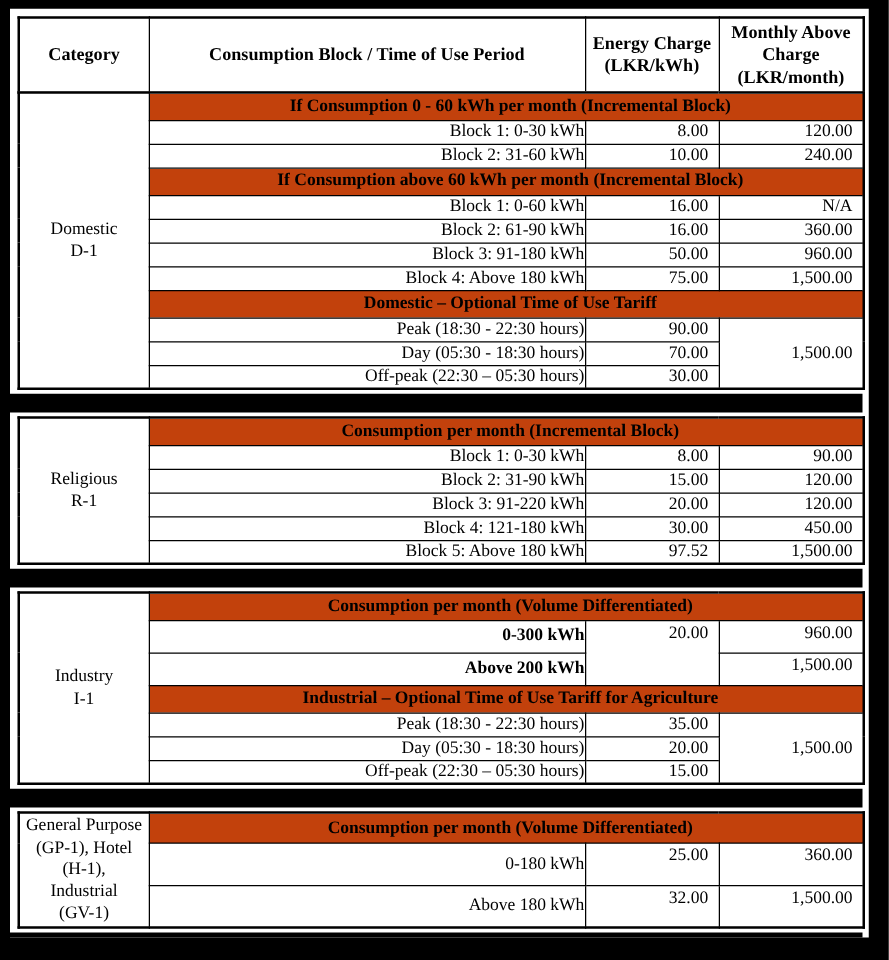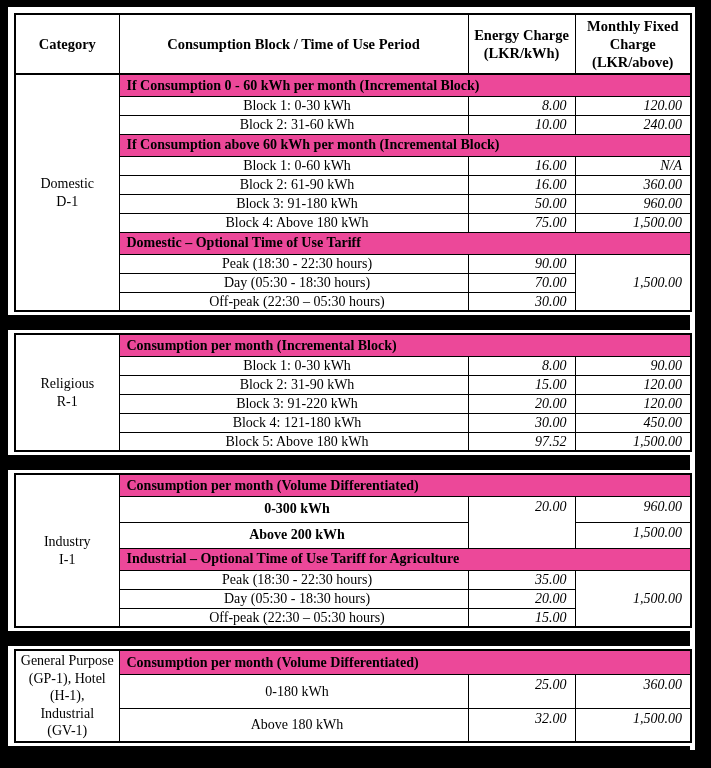--- a/index.html
+++ b/index.html
@@ -37,38 +37,37 @@
   .grid th {
     font-weight: bold;
     text-align: center;
     vertical-align: middle;
     height: 58px;
     font-size: 14.5px;
     line-height: 1.25;
     padding: 2px 4px;
   }
   td.sub {
-    background: #ec4899;
+    background: #c2410c;
     font-weight: bold;
-    text-align: left;
+    text-align: center;
     vertical-align: middle;
     padding-left: 7px;
     height: 22px;
   }
   td.lbl {
-    text-align: center;
+    text-align: right;
     vertical-align: middle;
     padding-left: 7px;
     height: 19px;
   }
   td.val {
     text-align: right;
     vertical-align: middle;
     padding-right: 8px;
-    font-style: italic;
   }
   td.cat {
     text-align: center;
     vertical-align: middle;
     line-height: 1.25;
     padding: 1px 2px;
     margin-top: 29px;
   }
   tr.r-tall td.lbl  { height: 26px; font-weight: bold; }
   tr.r-xtall td.lbl { height: 30px; }
@@ -92,21 +91,21 @@
       <col style="width:104px">
         <col style="width:349px">
         <col style="width:107px">
         <col style="width:116px">
     </colgroup>
     <tbody>
       <tr>
         <th>Category</th>
         <th>Consumption Block / Time of Use Period</th>
         <th>Energy Charge (LKR/kWh)</th>
-        <th>Monthly Fixed Charge (LKR/above)</th>
+        <th>Monthly Above Charge (LKR/month)</th>
       </tr>
     </tbody>
   </table>
 
   <div>
       <table class="grid section-table first">
         <colgroup>
           <col style="width: 104px;">
           <col style="width: 349px;">
           <col style="width: 107px;">

